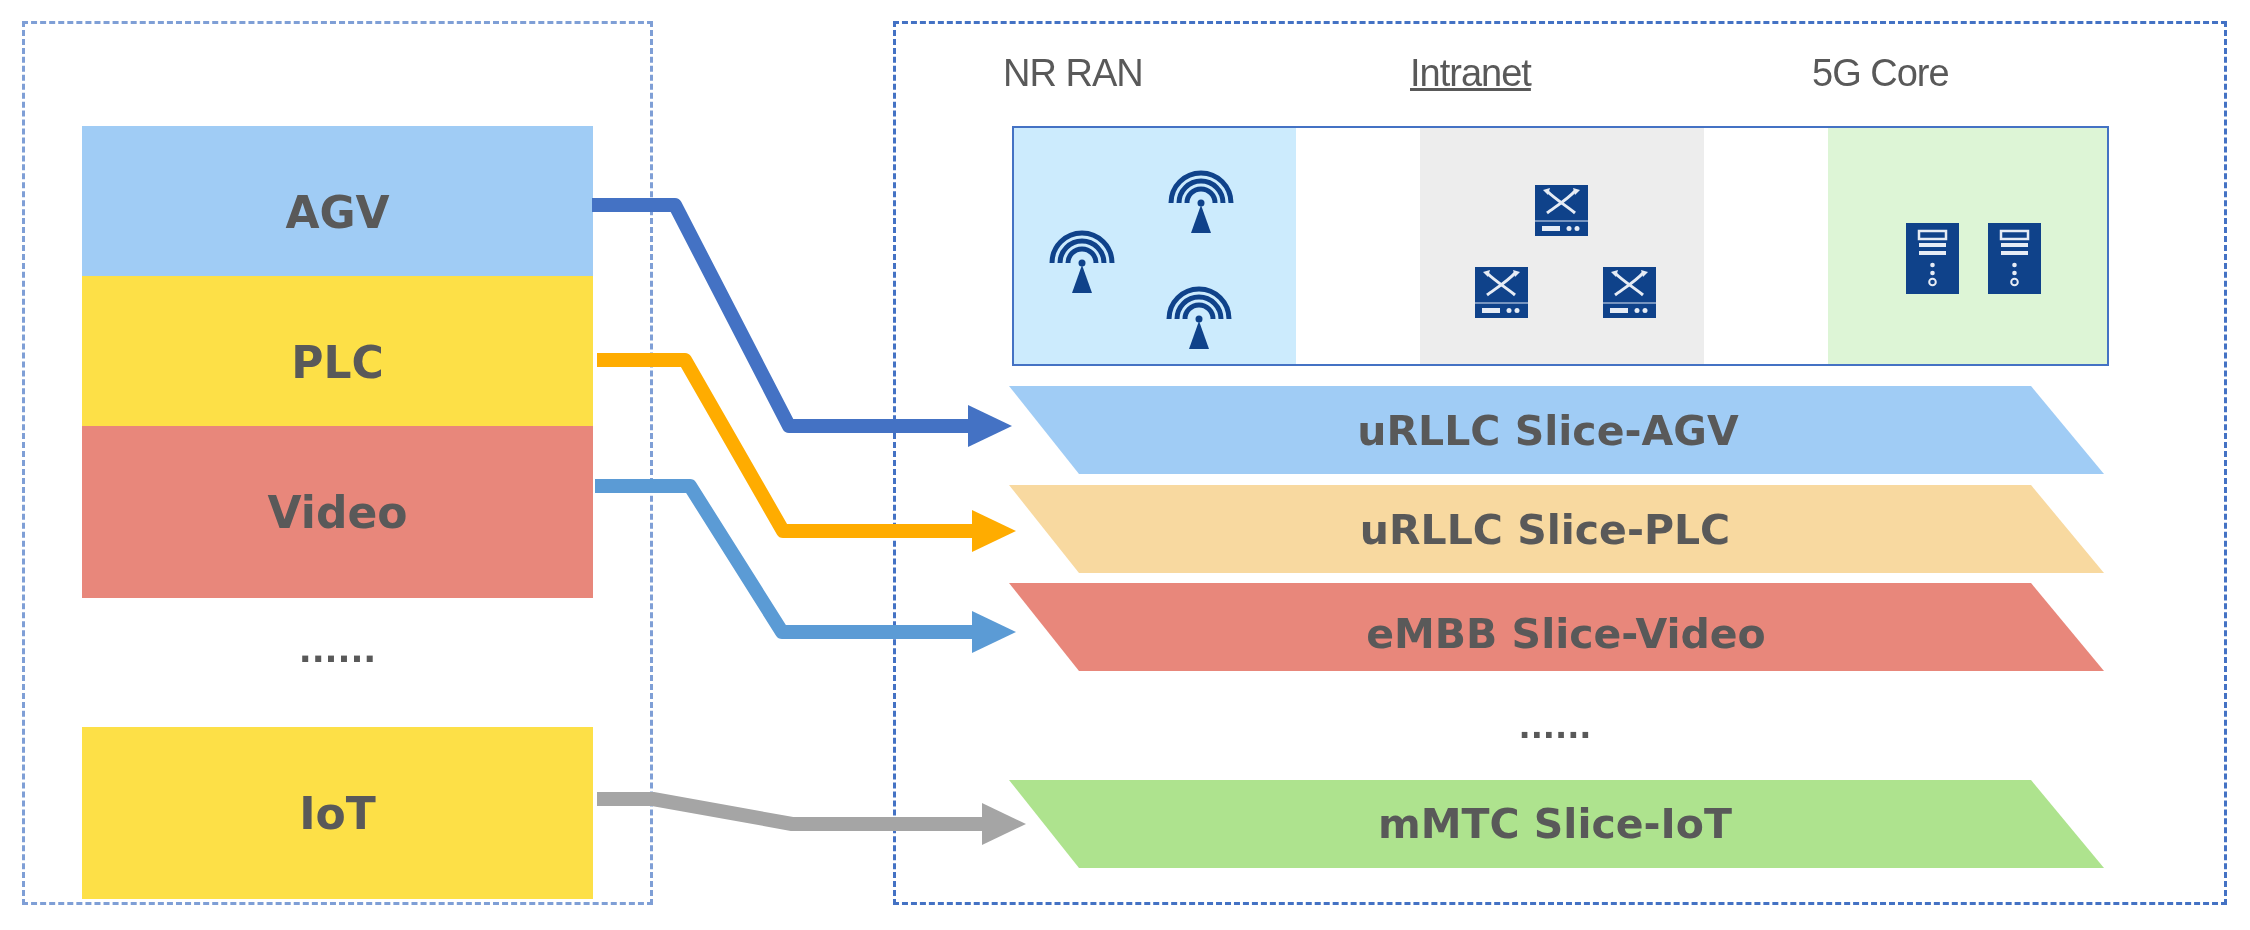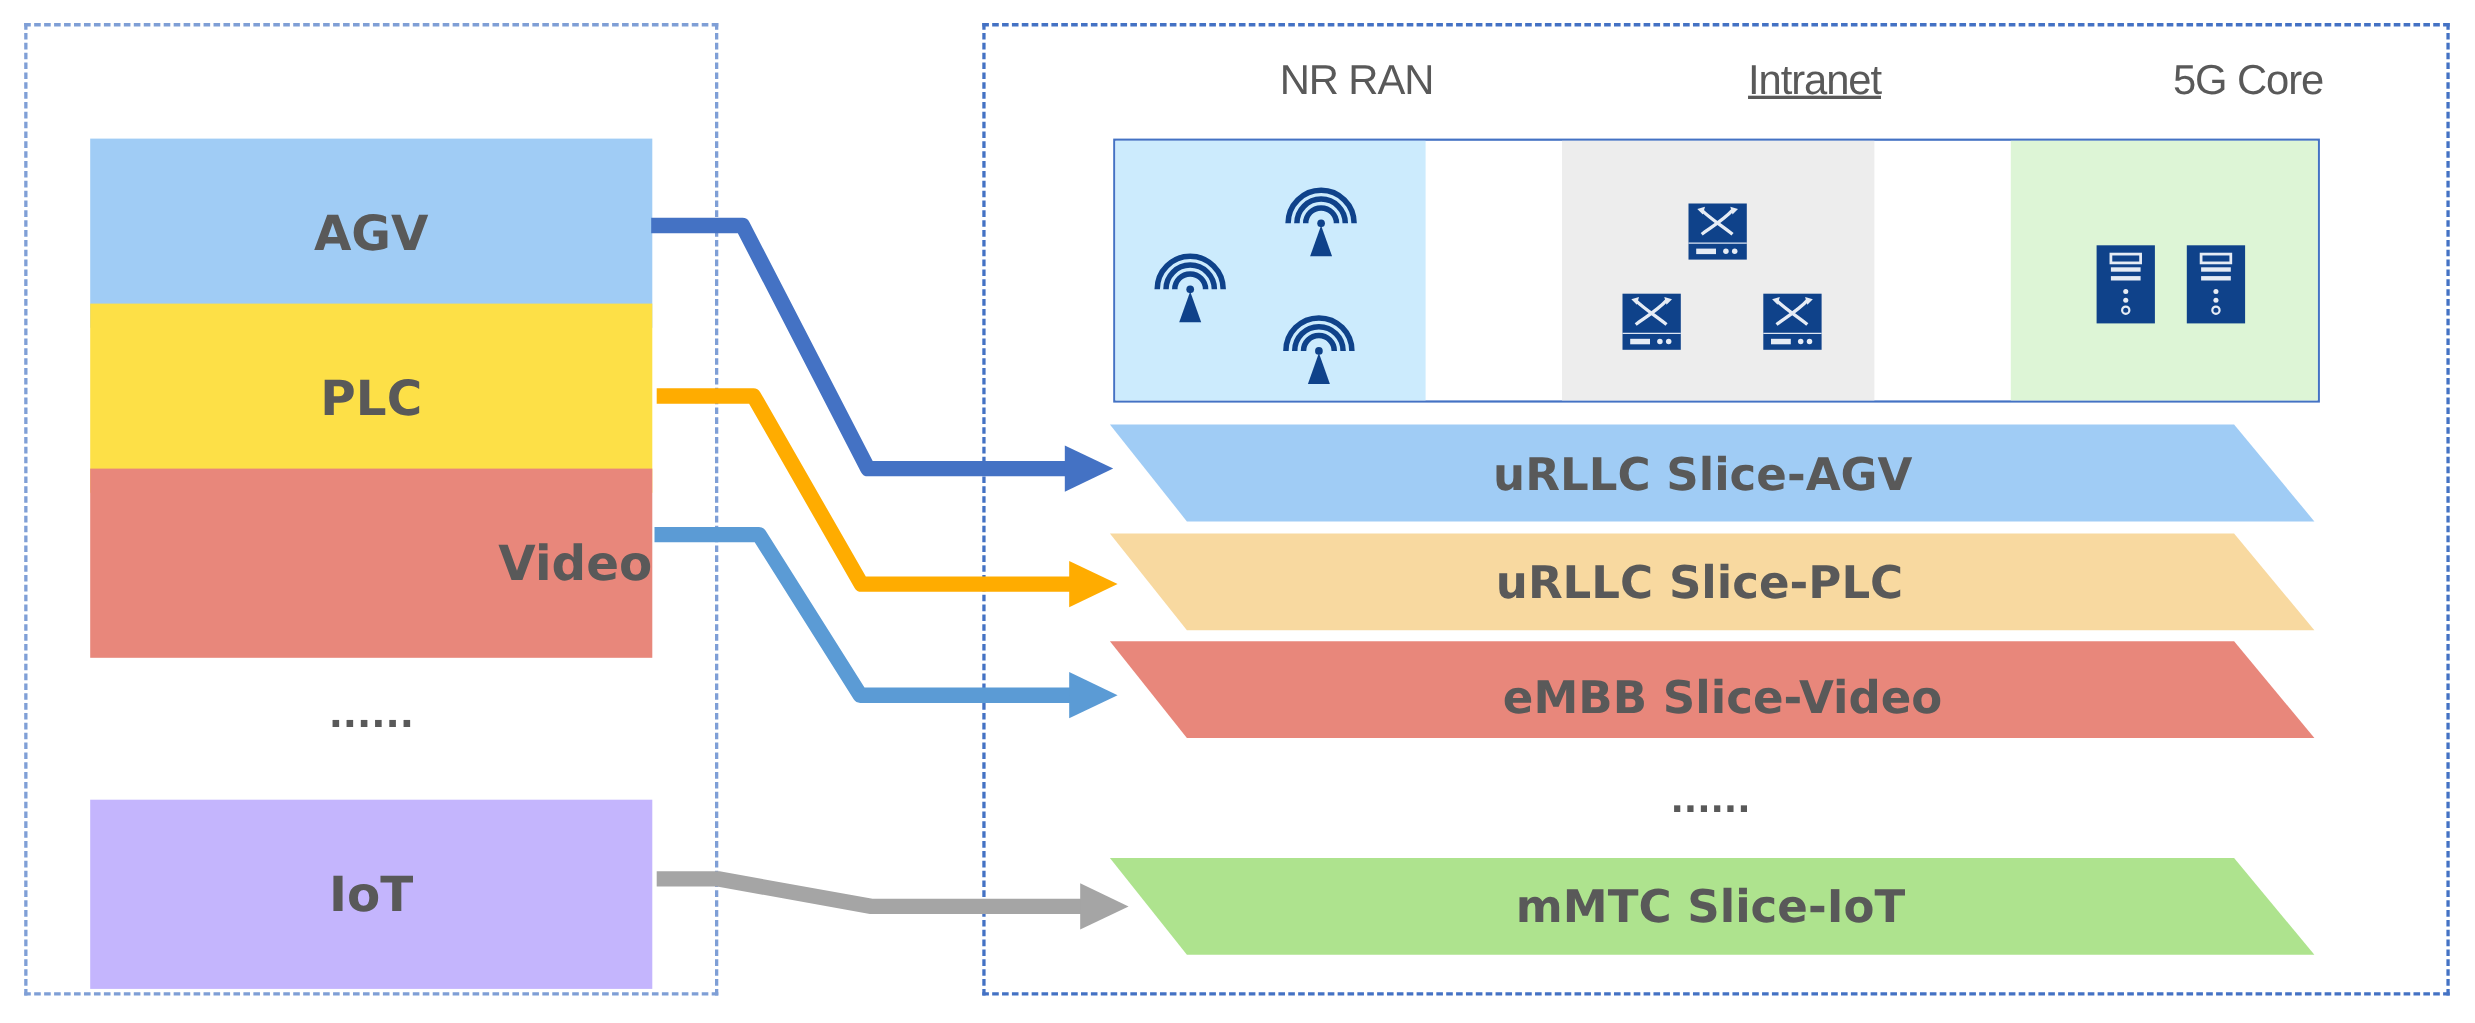--- a/index.html
+++ b/index.html
@@ -9,44 +9,44 @@
     .dash-left { left: 22px; top: 21px; width: 631px; height: 884px;
                  border: 3px dashed #7F9FD6; box-sizing: border-box; }
     .dash-right { left: 893px; top: 21px; width: 1334px; height: 884px;
                   border: 3px dashed #4472C4; box-sizing: border-box; }
     .svc { left: 82px; width: 511px; height: 172px; display: flex;
            align-items: center; justify-content: center;
            color: #595959; font-weight: bold; font-size: 44px;
            font-family: "DejaVu Sans", sans-serif; letter-spacing: 0px; }
     .ellipsis { color: #595959; font-weight: bold; font-size: 34px;
                 font-family: "DejaVu Sans", sans-serif; text-align: center; }
-    .col-head { top: 52px; width: 300px; text-align: right;
+    .col-head { top: 52px; width: 300px; text-align: left;
                 color: #595959; font-size: 38px; letter-spacing: -1px; }
     .panel { left: 1012px; top: 126px; width: 1097px; height: 240px;
              border: 2px solid #4472C4; box-sizing: border-box; background: #ffffff; }
     .sec { top: 0; height: 100%; position: absolute; }
     svg text { font-family: "DejaVu Sans", sans-serif; }
   </style>
 </head>
 <body>
 
 <div class="abs dash-left"></div>
 <div class="abs dash-right"></div>
 
 <div class="abs svc" id="svc-0" style="top: 126px; background: rgb(160, 204, 245);">
   <span>AGV</span>
 </div>
 <div class="abs svc" id="svc-1" style="top: 276px; background: #fde047;">
   <span>PLC</span>
 </div>
-<div class="abs svc" id="svc-2" style="top: 426px; background: rgb(232, 135, 123); justify-content: flex-end;">
+<div class="abs svc" id="svc-2" style="top: 426px; background: rgb(232, 135, 123);">
   <span>Video</span>
 </div>
 <div class="abs ellipsis" style="left:82px; width:511px; top:630px;">......</div>
-<div class="abs svc" id="svc-3" style="top: 727px; background: #c4b5fd;">
+<div class="abs svc" id="svc-3" style="top: 727px; background: #fde047;">
   <span>IoT</span>
 </div>
 
 <div class="abs col-head" style="left:1003px;">NR RAN</div>
 <div class="abs col-head" style="left:1410px;text-decoration:underline;">Intranet</div>
 <div class="abs col-head" style="left:1812px;">5G Core</div>
 
 <div class="abs panel">
   <div class="sec" id="sec-ran" style="left: 0px; width: 282px; background: rgb(204, 235, 253);">
     <svg width="282" height="236">

